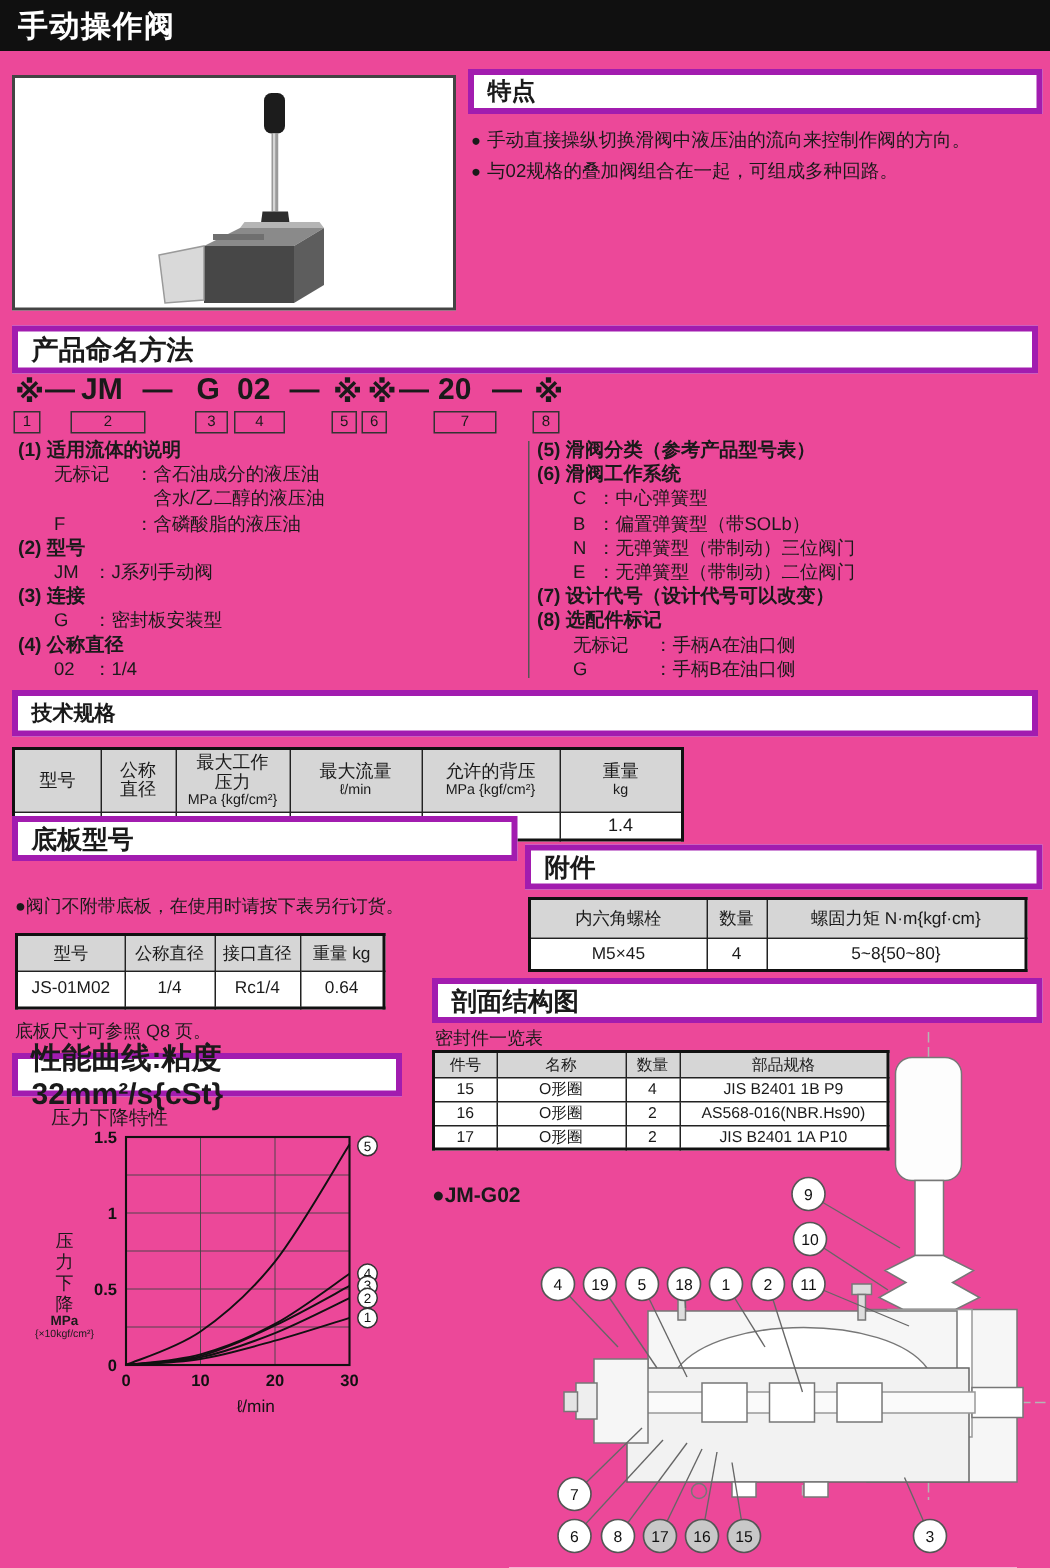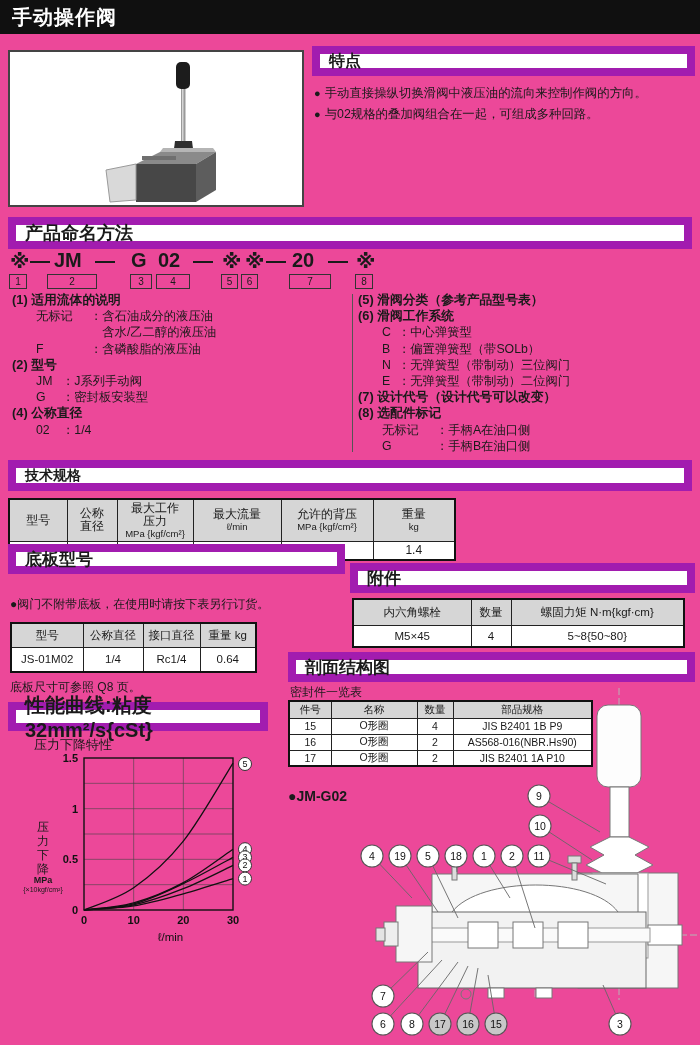--- a/index.html
+++ b/index.html
@@ -8,21 +8,21 @@
   #page { position:relative; width:700px; height:1045px; background:#ec4899; overflow:hidden; }
 
   
   #topbar { position:absolute; left:0; top:4; width:700px; height:34px; background:#101010;
             color:#fff; font-size:20px; font-weight:bold; display:flex; align-items:center; padding-left:12px; letter-spacing:1px; }
 
   
   #photo-box { position:absolute; left:8px; top:50px; width:296px; height:157px; border:2px solid #444; background:#fff; }
 
   
-  .secbox { position:absolute; border:8px solid #a21caf; background:#fff; display:flex; align-items:center;
+  .secbox { position:absolute; border:4px solid #a21caf; background:#fff; display:flex; align-items:center;
             font-weight:bold; padding-left:9px; }
   #features-box   { left:312px; top:46px;  width:383px; height:30px; font-size:16px; }
   #naming-box     { left:8px;   top:217px; width:684px; height:32px; font-size:18px; }
   #specs-box      { left:8px;   top:460px; width:684px; height:31px; font-size:14px; }
   #baseplate-box  { left:8px;   top:544px; width:337px; height:30px; font-size:17px;font-family:Liberation Mono, monospace; }
   #accessories-box{ left:350px; top:563px; width:345px; height:30px; font-size:17px; }
   #sectionview-box{ left:288px; top:652px; width:407px; height:30px; font-size:17px; }
   #perf-box       { left:8px;   top:702px; width:260px; height:29px; font-size:20px; }
 
   
@@ -154,20 +154,21 @@
       <div class="nm-title">(1) 适用流体的说明</div>
       <div class="nm-line"><span class="k">无标记</span><span class="v">：含石油成分的液压油</span></div>
       <div class="nm-line"><span class="k"></span><span class="v">　含水/乙二醇的液压油</span></div>
       <div class="nm-line"><span class="k">F</span><span class="v">：含磷酸脂的液压油</span></div>
     </div>
     <div class="nm-sec kw2">
       <div class="nm-title">(2) 型号</div>
       <div class="nm-line"><span class="k">JM</span><span class="v">：J系列手动阀</span></div>
     </div>
     <div class="nm-sec kw2">
+      <div class="nm-title">(3) 连接</div>
       <div class="nm-line"><span class="k">G</span><span class="v">：密封板安装型</span></div>
     </div>
     <div class="nm-sec kw2">
       <div class="nm-title">(4) 公称直径</div>
       <div class="nm-line"><span class="k">02</span><span class="v">：1/4</span></div>
     </div>
   </div>
 
   <div id="nm-right">
     <div class="nm-sec">

